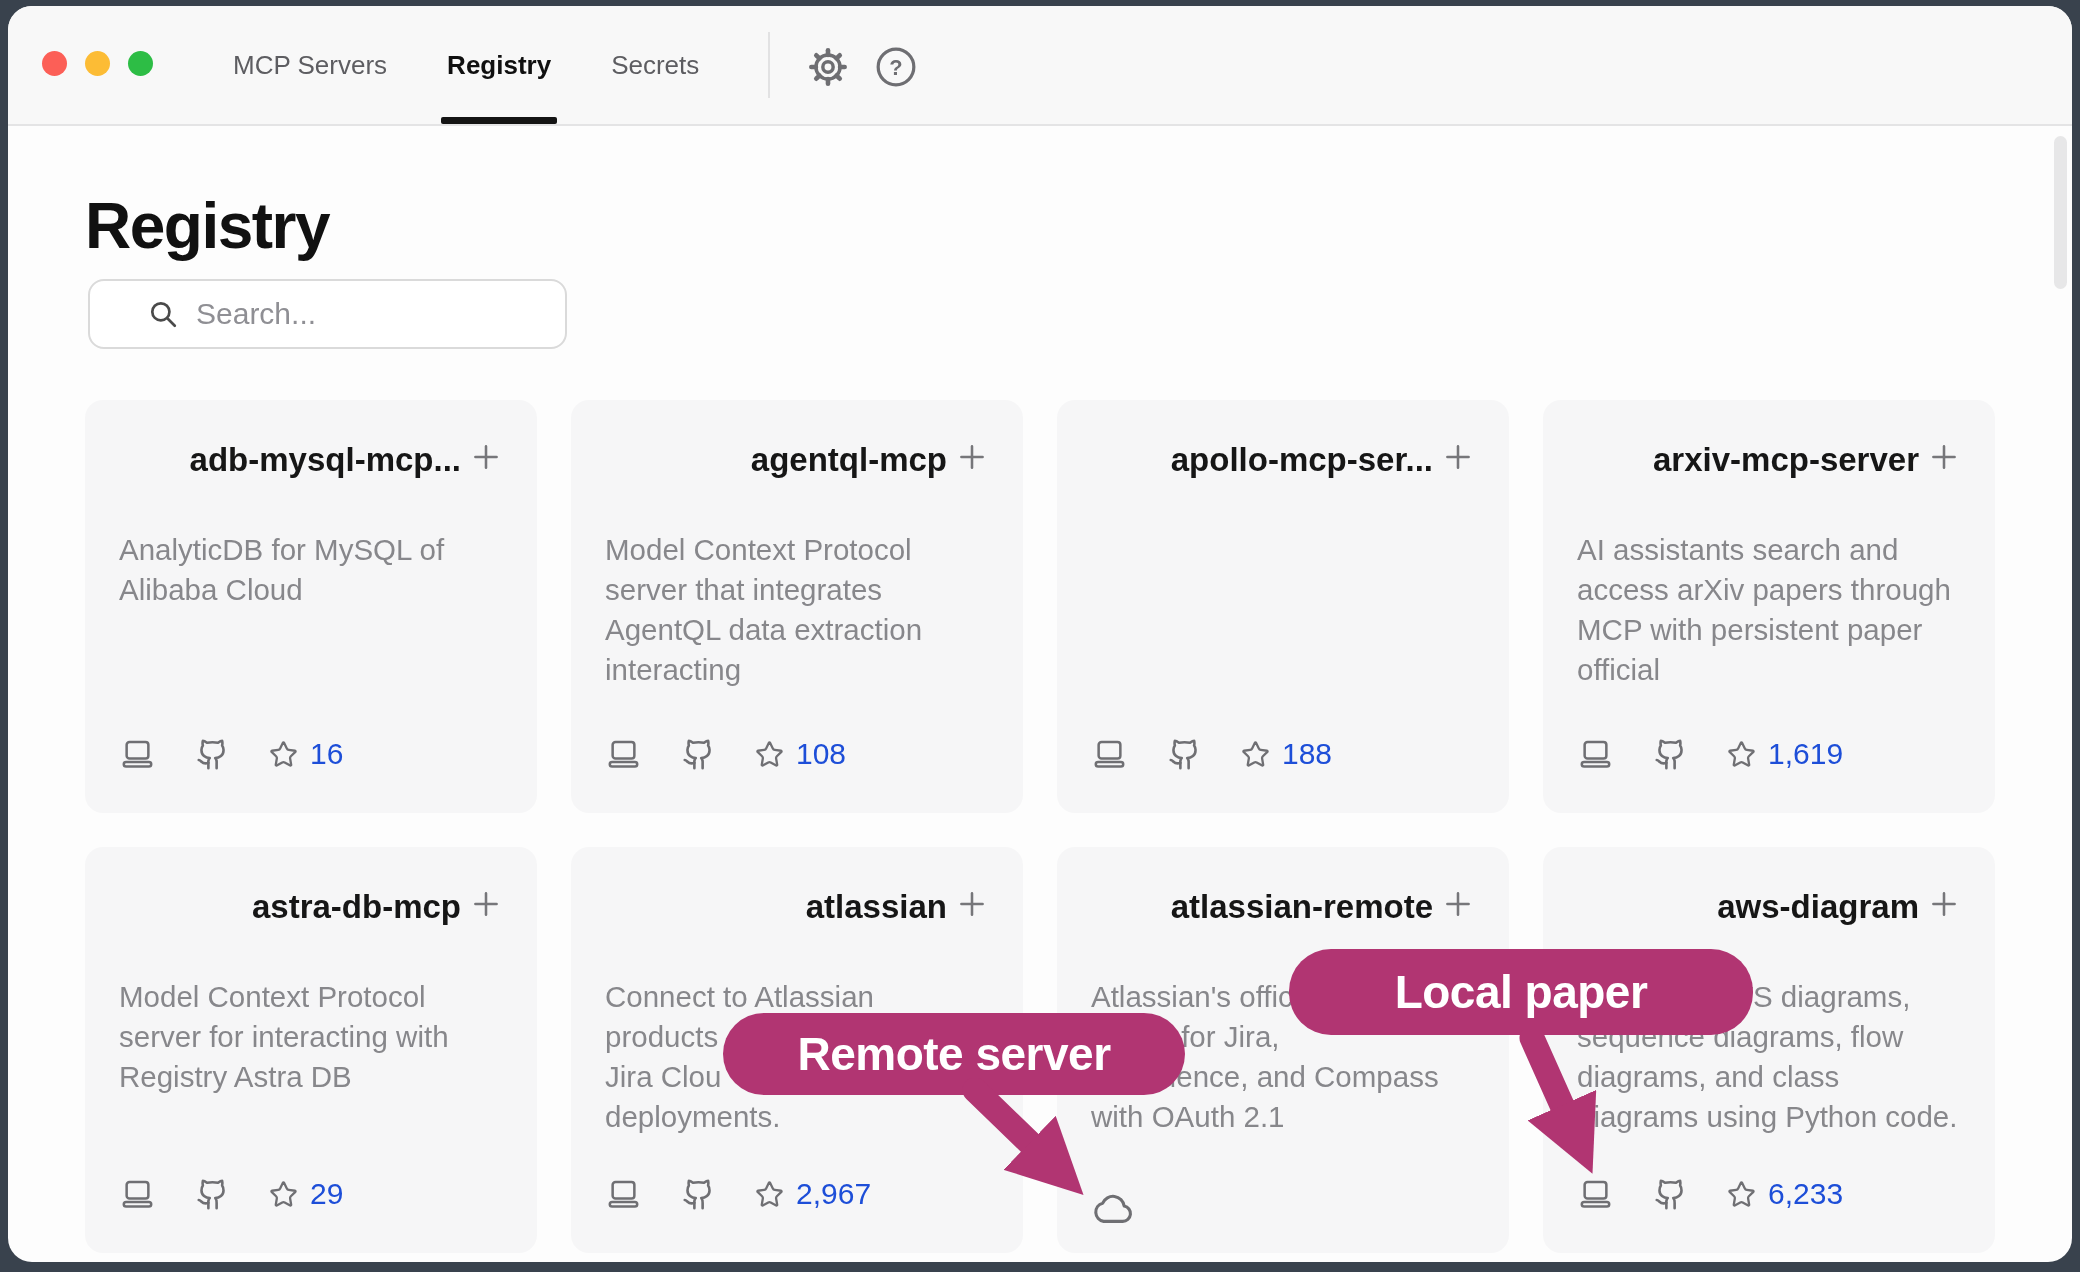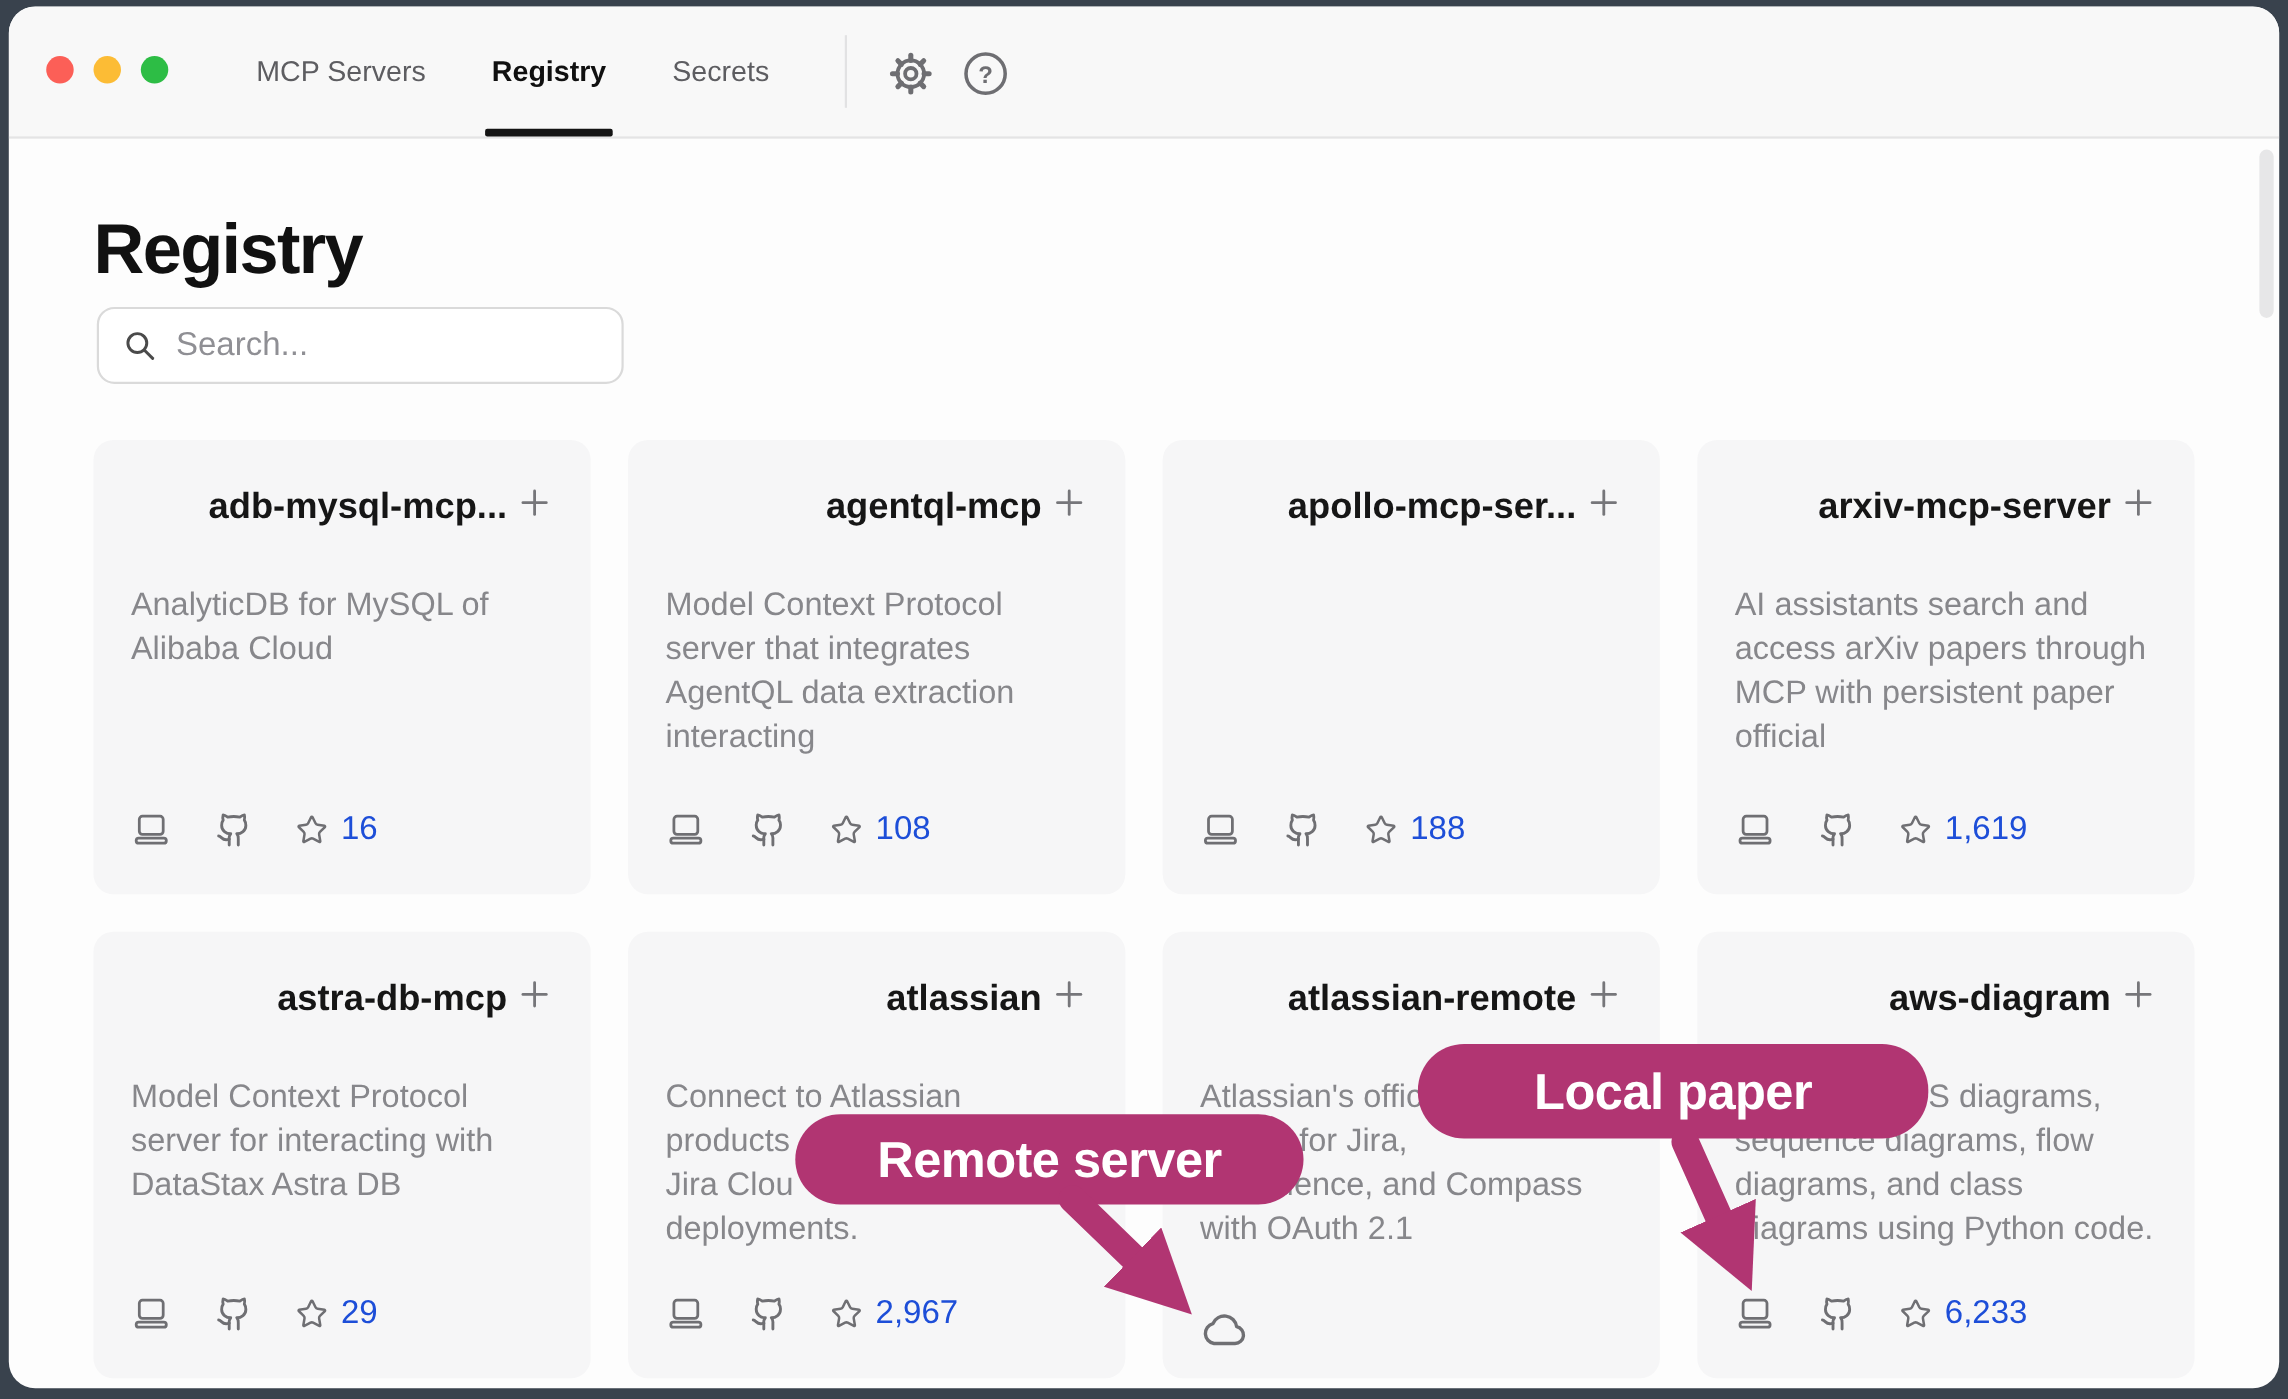--- a/index.html
+++ b/index.html
@@ -23,21 +23,21 @@
        background:#141414;border-radius:2px;}
   .top-divider{position:absolute;left:760px;top:26px;width:2px;height:66px;background:#e2e2e3;}
   .top-icon{position:absolute;top:38px;width:46px;height:46px;color:#6e6e72;cursor:pointer;}
   .gear{left:797px;}
   .help{left:865px;}
 
   
   .page-title{position:absolute;left:77px;top:140px;font-size:64px;font-weight:800;
        color:#111;letter-spacing:-1.5px;}
   .searchbox{position:absolute;left:80px;top:273px;width:479px;height:70px;background:#fff;
-       border:2px solid #dadada;border-radius:16px;display:flex;align-items:center;box-sizing:border-box;}
+       border:2px solid #dadada;border-radius:16px;display:flex;align-items:center;box-sizing:border-box;padding-left:36px;}
   .searchbox svg{margin:0 16px 0 22px;flex:none;color:#4a4a4a;}
   .searchbox input{border:none;outline:none;background:transparent;font-size:30px;
        color:#333;width:370px;font-family:"Liberation Sans",sans-serif;}
   .searchbox input::placeholder{color:#8f8f94;}
 
   .grid{position:absolute;left:77px;top:394px;display:grid;
         grid-template-columns:repeat(4,452px);grid-template-rows:413px 406px;gap:34px;}
   .card{position:relative;background:#f6f6f7;border-radius:18px;box-sizing:border-box;
         padding:38px 34px;}
   .card-head{display:flex;justify-content:flex-end;align-items:flex-start;}
@@ -251,21 +251,21 @@
           <button class="add-btn">
             <svg width="34" height="34" viewBox="0 0 32 32" fill="none" stroke="currentColor" stroke-width="2.4" stroke-linecap="round">
                 <line x1="16" y1="6" x2="16" y2="26"></line>
                 <line x1="6" y1="16" x2="26" y2="16"></line>
               </svg>
           </button>
         </div>
         <p class="card-desc">
           <span>Model Context Protocol</span>
             <span>server for interacting with</span>
-            <span>DataStax Astra DB</span>
+            <span>Registry Astra DB</span>
             <span></span>
         </p>
         <div class="card-foot">
           <svg width="37" height="32" viewBox="0 0 32 28" fill="none" stroke="currentColor" stroke-width="2.2">
               <rect x="6.5" y="3.5" width="19" height="14.5" rx="2.5"></rect>
               <rect x="4" y="21" width="24" height="4" rx="2"></rect>
             </svg>
           <svg width="33" height="33" viewBox="0 0 24 24" fill="none" stroke="currentColor" stroke-width="1.9" stroke-linecap="round" stroke-linejoin="round">
               <path d="M15 22v-4a4.8 4.8 0 0 0-1-3.5c3 0 6-2 6-5.5.08-1.25-.27-2.48-1-3.5.28-1.15.28-2.35 0-3.5 0 0-1 0-3 1.5-2.64-.5-5.36-.5-8 0C6 2 5 2 5 2c-.3 1.15-.3 2.35 0 3.5A5.4 5.4 0 0 0 4 9c0 3.5 3 5.5 6 5.5-.39.49-.68 1.05-.85 1.65-.17.6-.22 1.23-.15 1.85v4"></path>
               <path d="M9 18c-4.51 2-5-2-7-2"></path>

